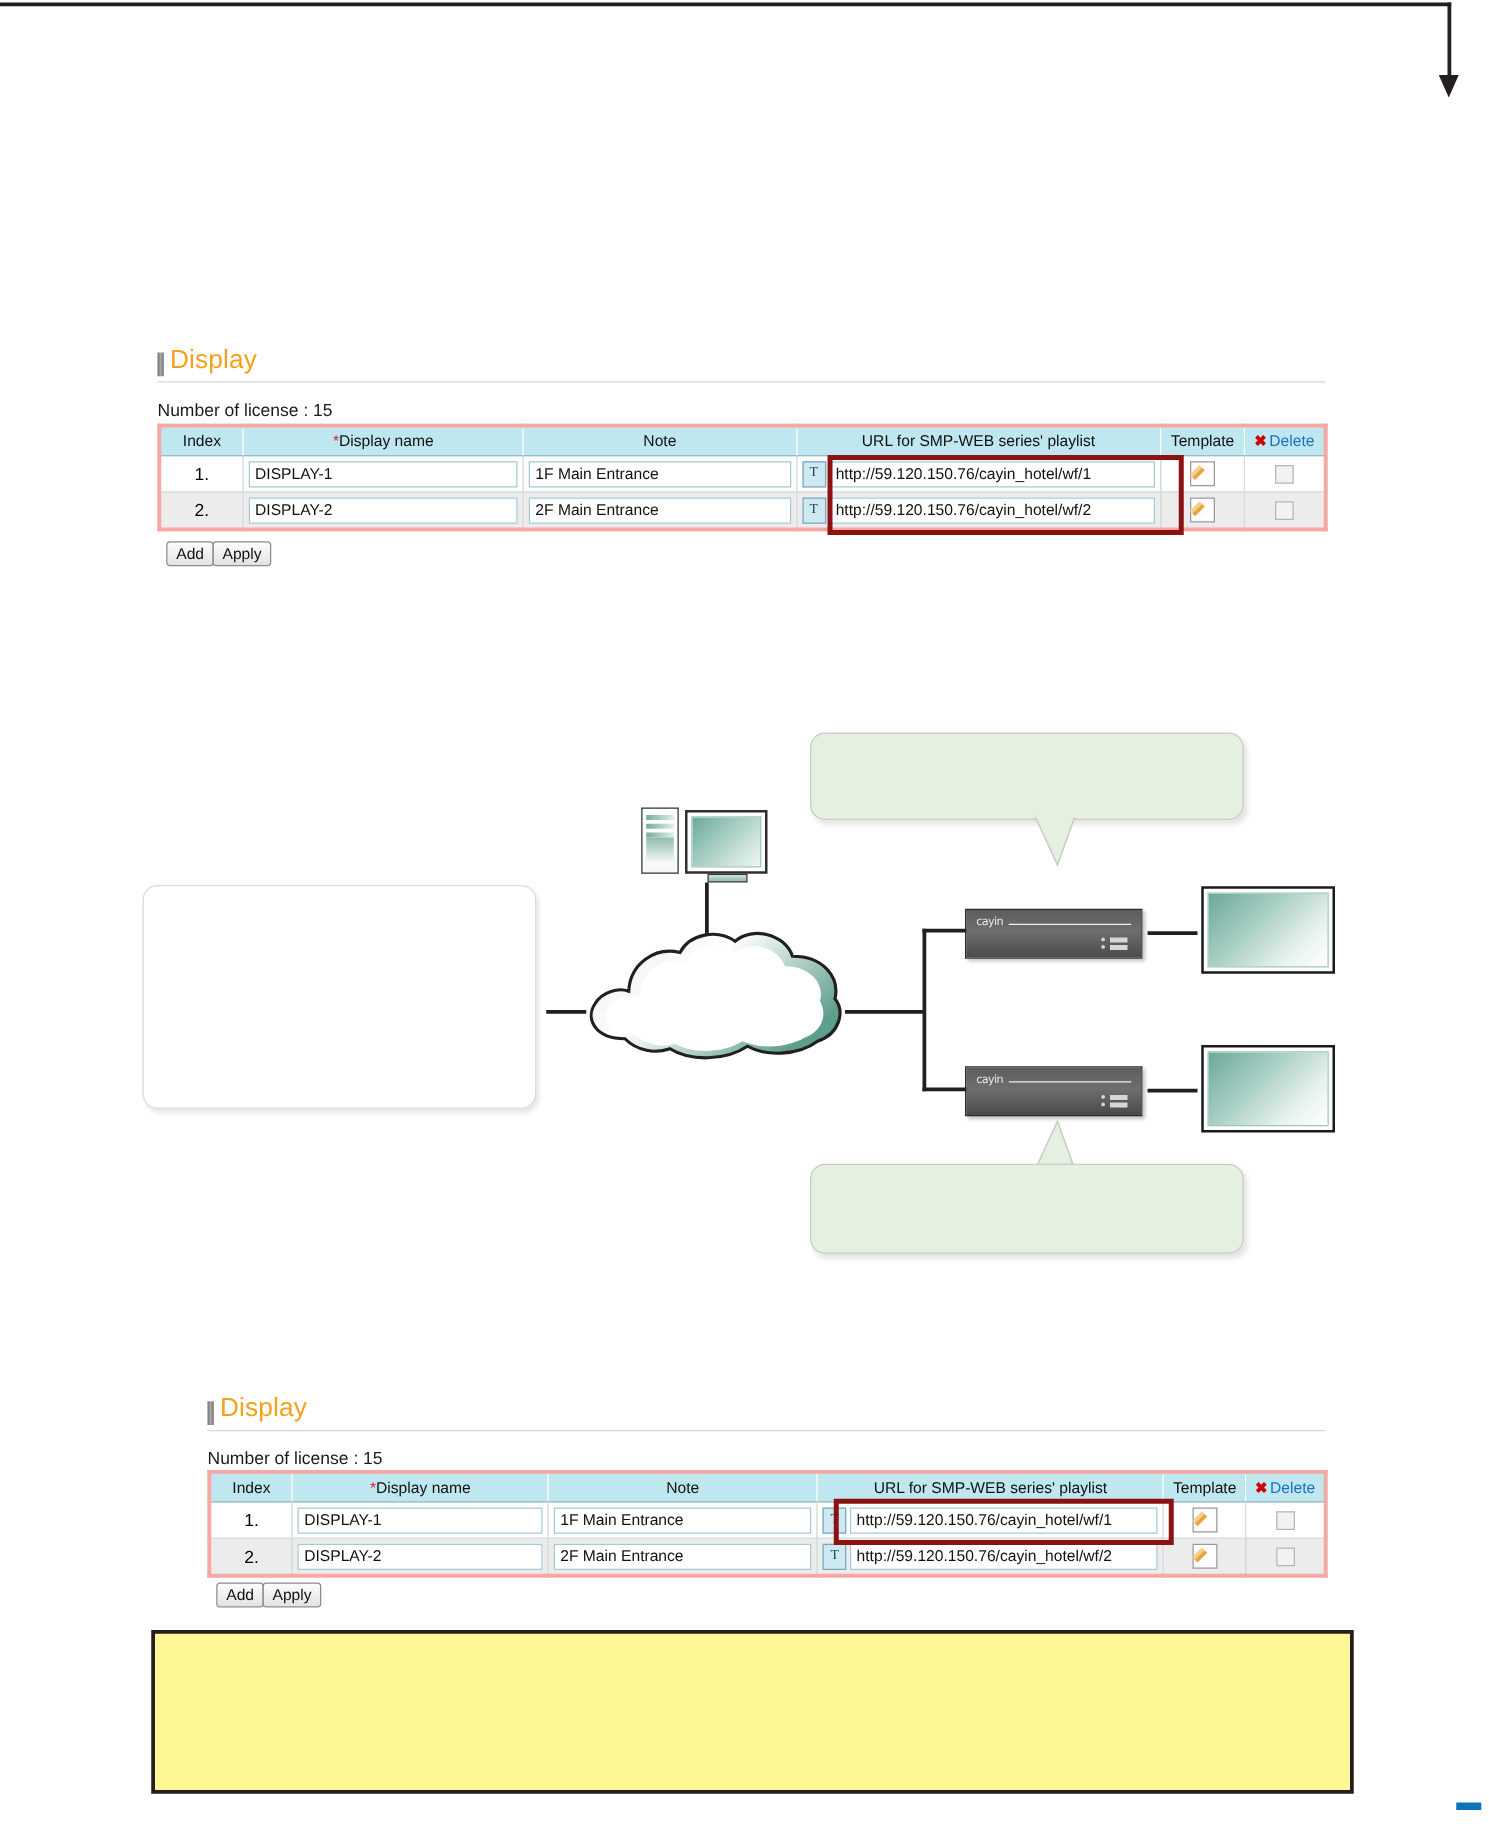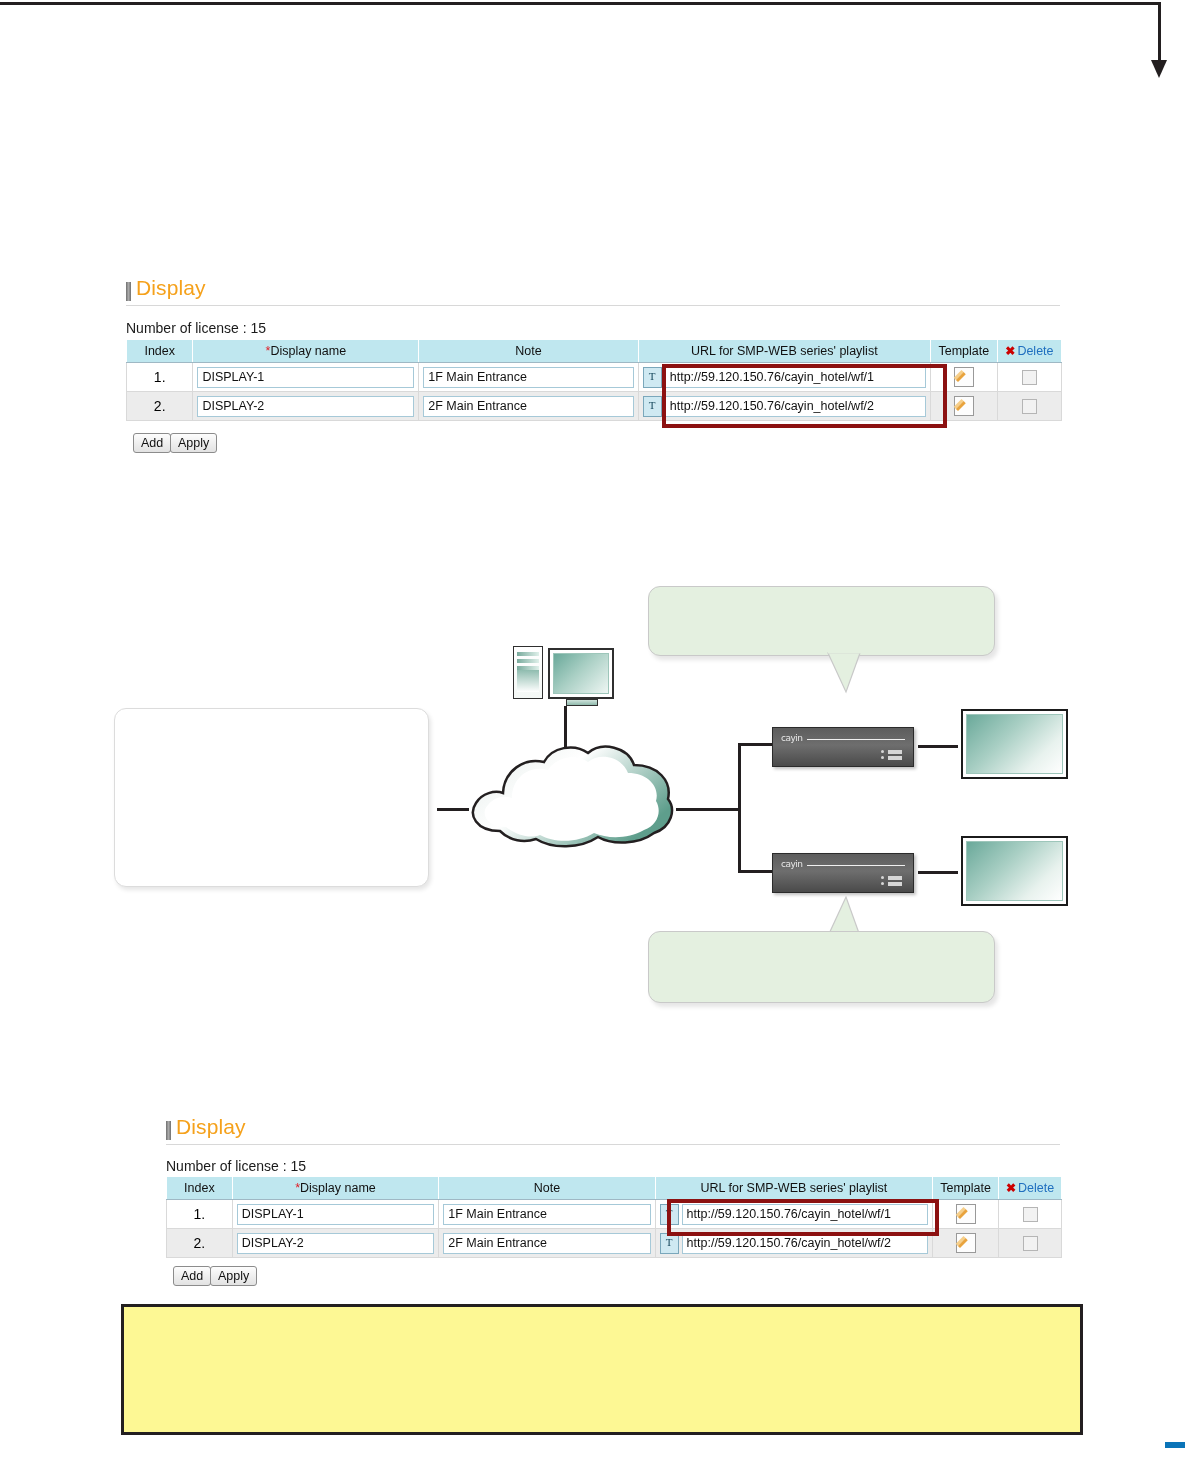--- a/index.html
+++ b/index.html
@@ -73,21 +73,21 @@
     font-size: 14px;
     color: #1a1a1a;
   }
 
   
   table.disp {
     position: absolute;
     border-collapse: collapse;
     font-size: 12.5px;
     background: #86efac;
-    border: 1px solid #fca5a5;
+    border: 3px solid #fca5a5;
   }
   table.disp th {
     background: #bfe7ef;
     color: #111;
     font-weight: normal;
     text-align: center;
     height: 20px;
     border: 1px solid #ffffff;
     border-bottom: 1px solid #9fb8c4;
     padding: 1px 2px;

